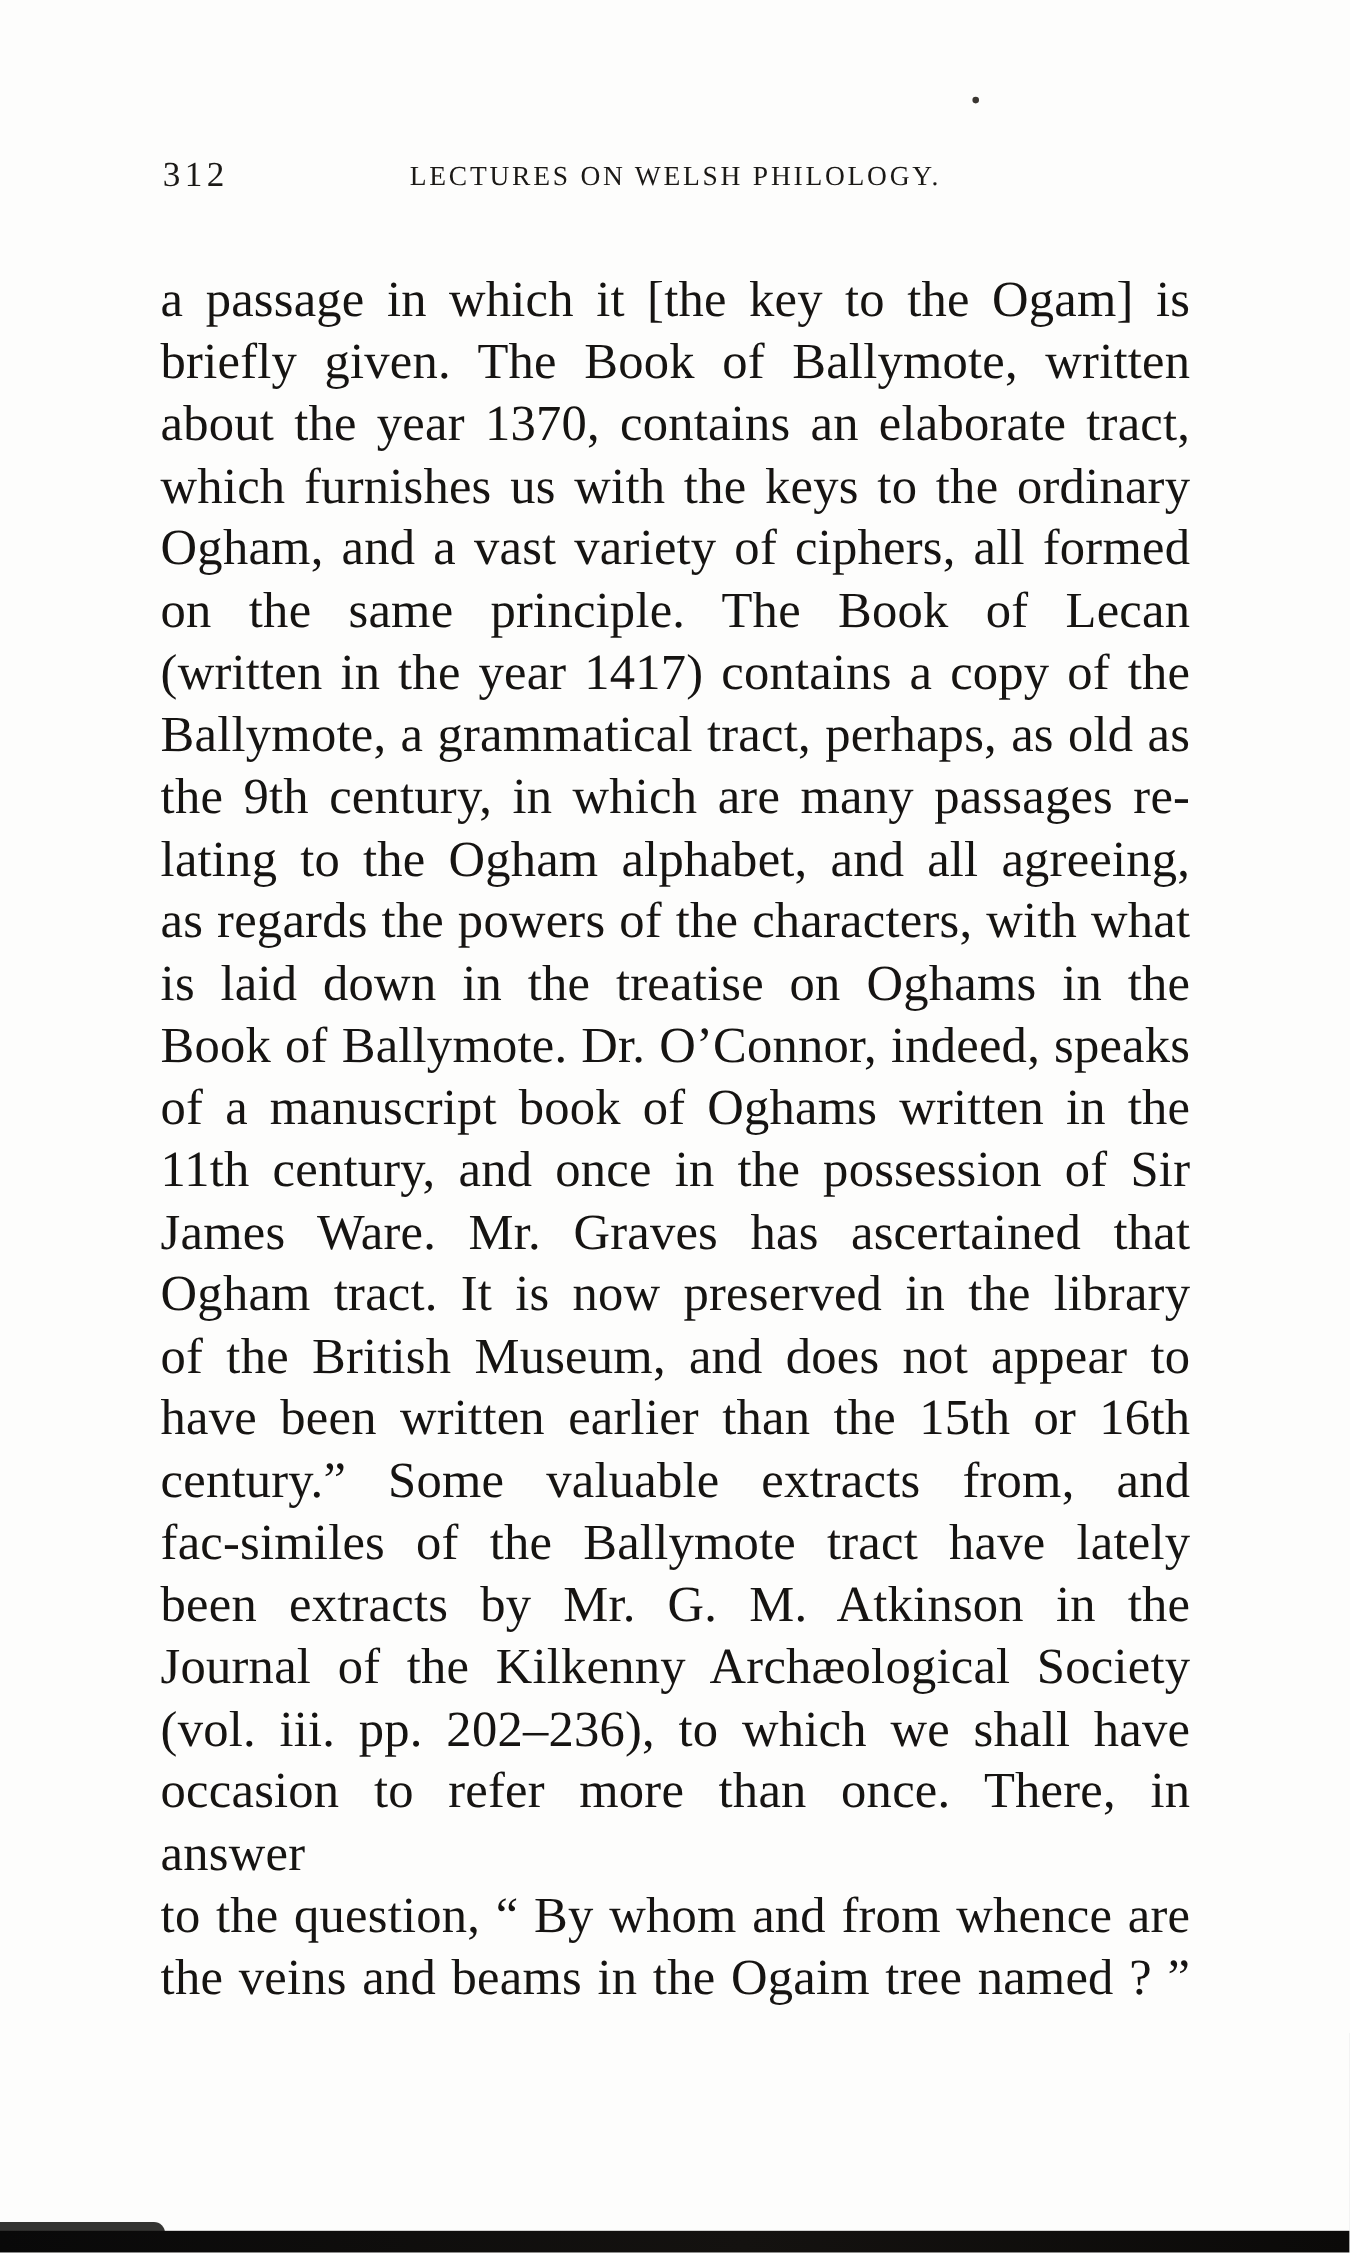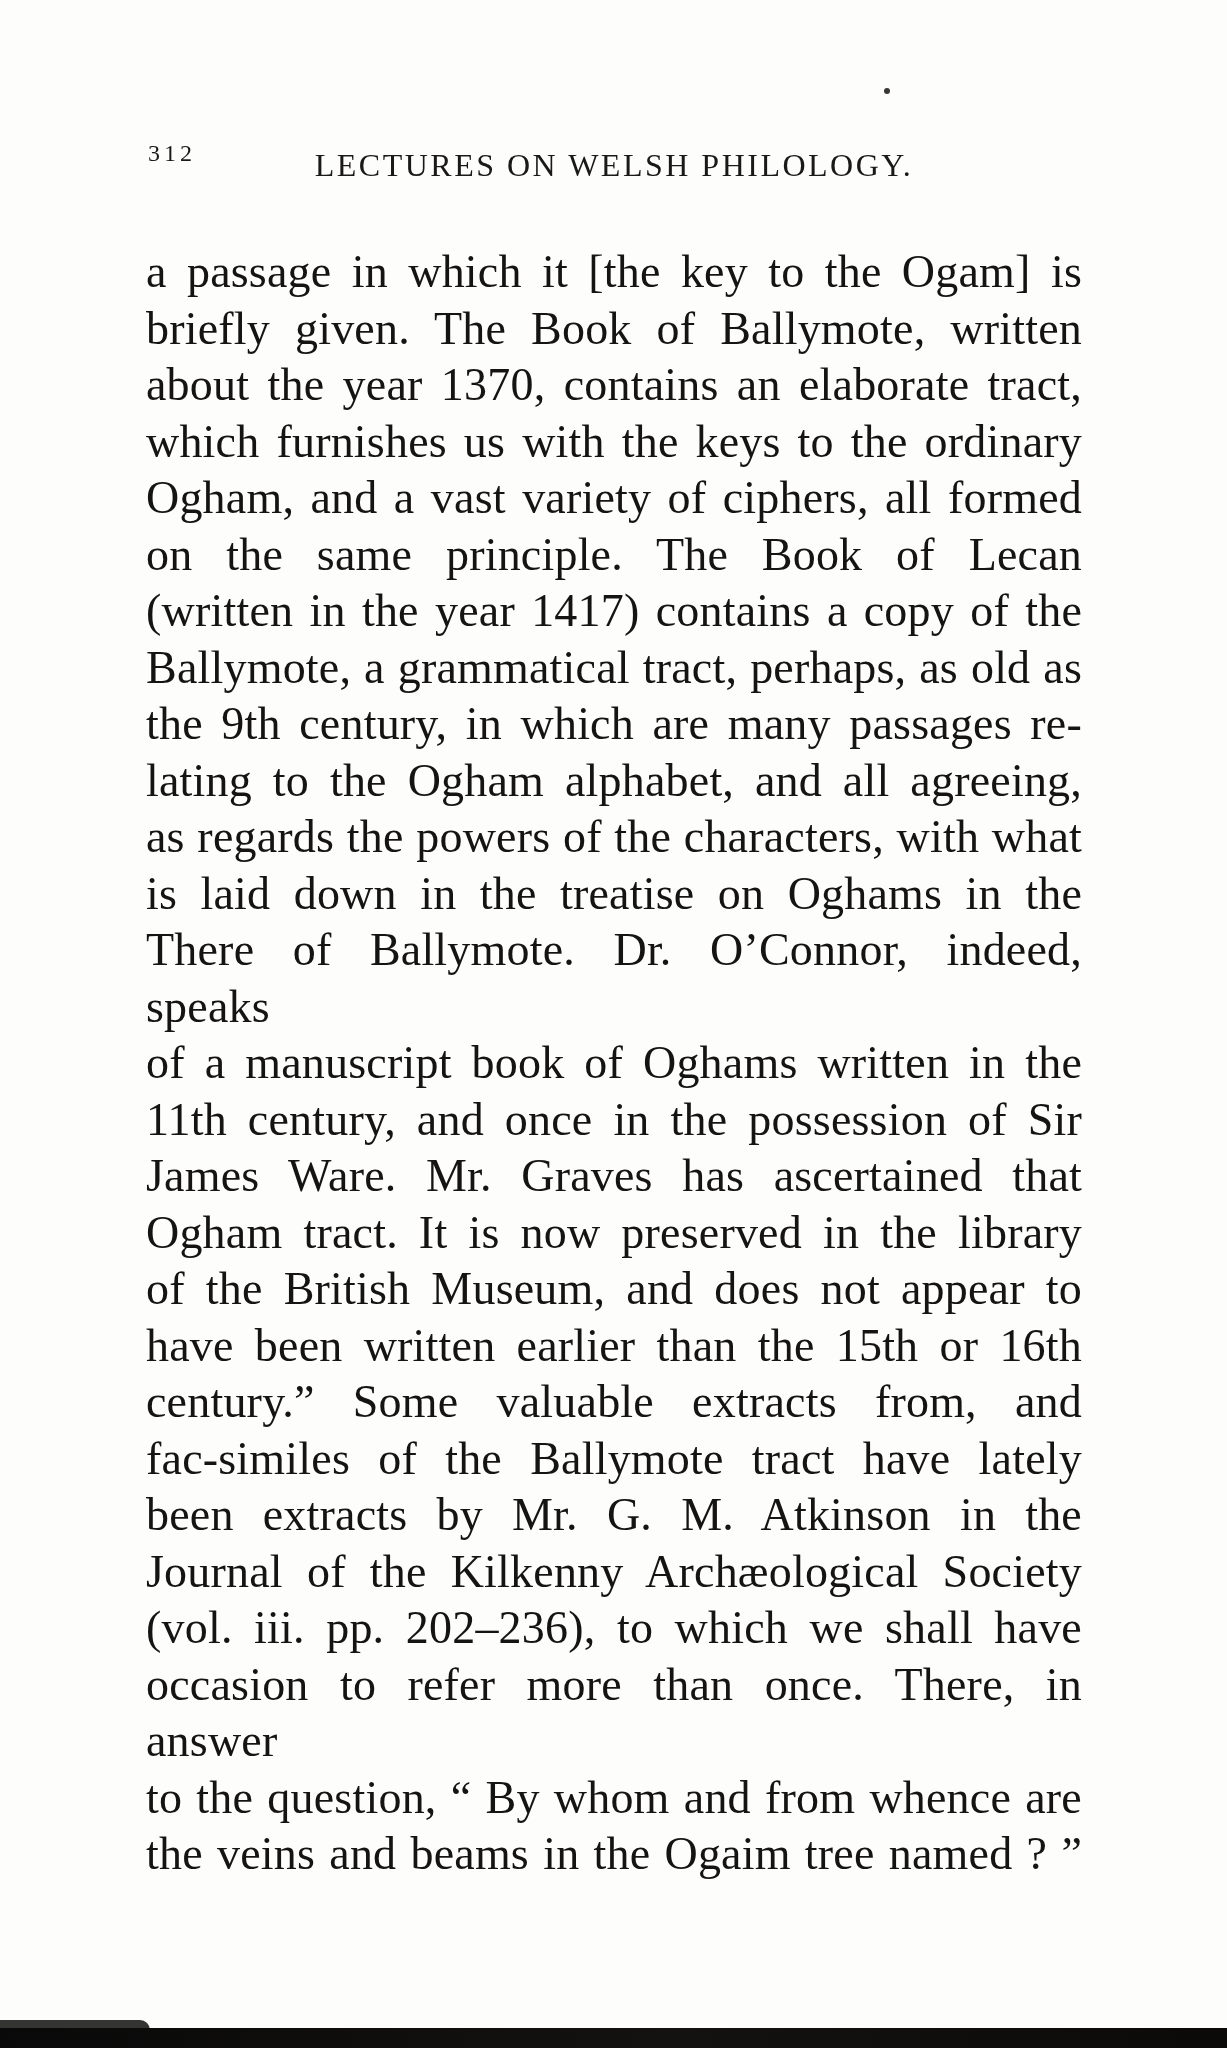--- a/index.html
+++ b/index.html
@@ -21,31 +21,31 @@
     position: absolute;
     top: 140px;
     left: 146px;
     width: 936px;
     height: 44px;
   }
   .page-number {
     position: absolute;
     left: 2px;
     top: 0;
-    font-size: 24px;
+    font-size: 32px;
     letter-spacing: 4px;
     color: #1b1916;
   }
   .header-title {
     position: absolute;
     left: 0;
     top: 7px;
     width: 100%;
     text-align: center;
-    font-size: 32px;
+    font-size: 25px;
     letter-spacing: 2.5px;
     color: #1b1916;
   }
   .body-text {
     position: absolute;
     top: 244px;
     left: 146px;
     width: 936px;
     font-size: 46px;
     line-height: 56.5px;
@@ -104,21 +104,21 @@
       <div class="line">about the year 1370, contains an elaborate tract,</div>
       <div class="line">which furnishes us with the keys to the ordinary</div>
       <div class="line">Ogham, and a vast variety of ciphers, all formed</div>
       <div class="line">on the same principle. The Book of Lecan</div>
       <div class="line">(written in the year 1417) contains a copy of the</div>
       <div class="line">Ballymote, a grammatical tract, perhaps, as old as</div>
       <div class="line">the 9th century, in which are many passages re-</div>
       <div class="line">lating to the Ogham alphabet, and all agreeing,</div>
       <div class="line">as regards the powers of the characters, with what</div>
       <div class="line">is laid down in the treatise on Oghams in the</div>
-      <div class="line">There of Ballymote. Dr. O’Connor, indeed, speaks</div>
+      <div class="line">Book of Ballymote. Dr. O’Connor, indeed, speaks</div>
       <div class="line">of a manuscript book of Oghams written in the</div>
       <div class="line">11th century, and once in the possession of Sir</div>
       <div class="line">James Ware. Mr. Graves has ascertained that</div>
       <div class="line">Ogham tract. It is now preserved in the library</div>
       <div class="line">of the British Museum, and does not appear to</div>
       <div class="line">have been written earlier than the 15th or 16th</div>
       <div class="line">century.” Some valuable extracts from, and</div>
       <div class="line">fac-similes of the Ballymote tract have lately</div>
       <div class="line">been extracts by Mr. G. M. Atkinson in the</div>
       <div class="line italic">Journal of the Kilkenny Archæological Society</div>

